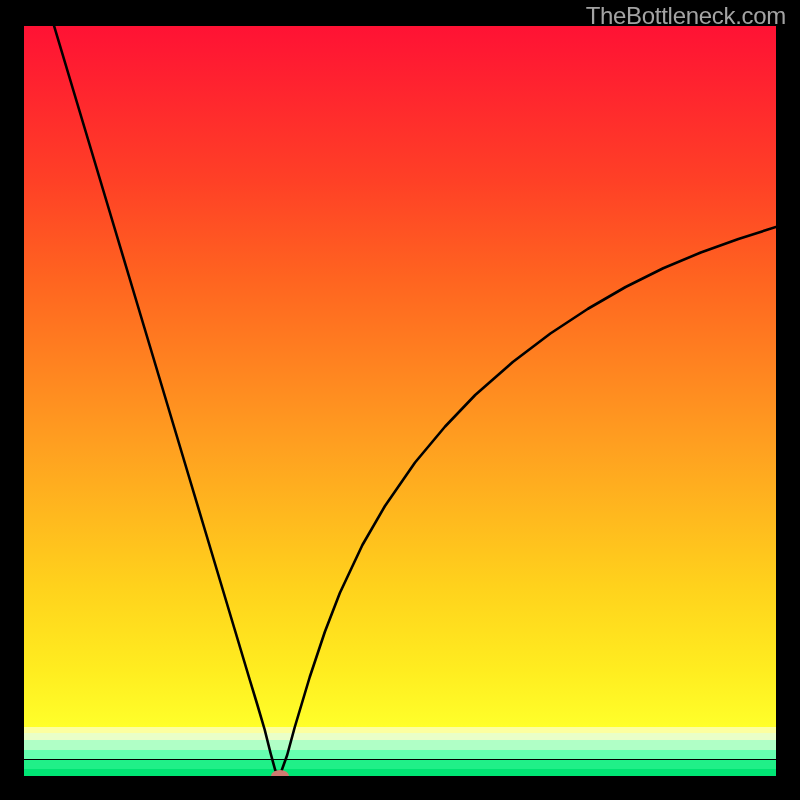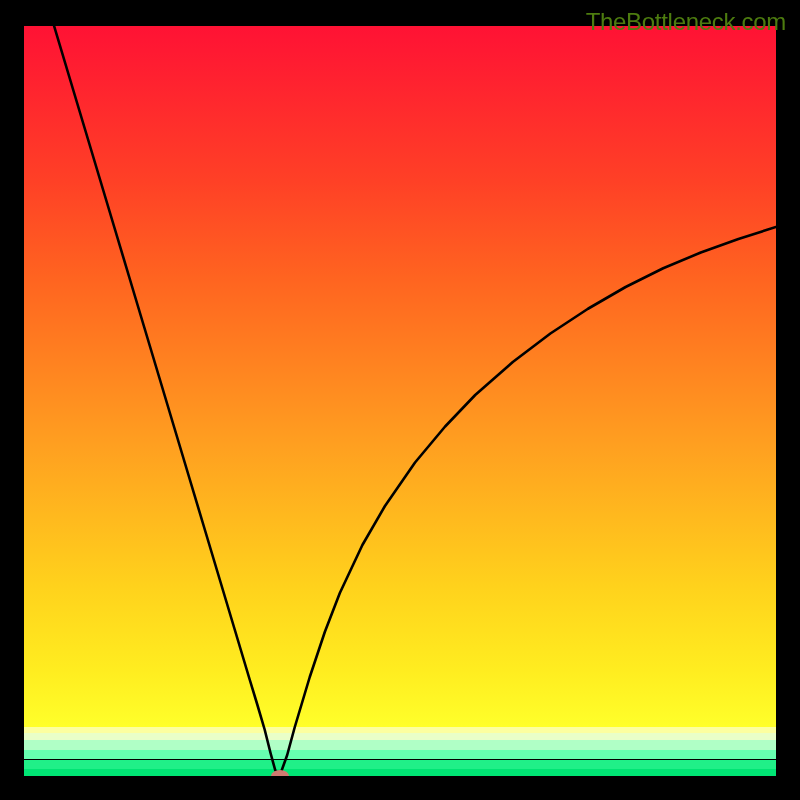--- a/index.html
+++ b/index.html
@@ -5,26 +5,26 @@
   * { margin: 0; padding: 0; box-sizing: border-box; }
   html, body { width: 800px; height: 800px; overflow: hidden; background: #000; }
   .container {
     position: relative;
     width: 800px;
     height: 800px;
     background: #000;
   }
   .watermark {
     position: absolute;
-    top: 8px;
+    top: 2px;
     right: 14px;
     font-family: Arial, Helvetica, sans-serif;
     font-size: 24px;
     font-weight: 500;
-    color: #4d7c0f;
+    color: #a3a3a3;
     letter-spacing: -0.3px;
     z-index: 10;
   }
   .plot-frame {
     position: absolute;
     left: 24px;
     top: 26px;
     width: 752px;
     height: 750px;
     background: #000;

